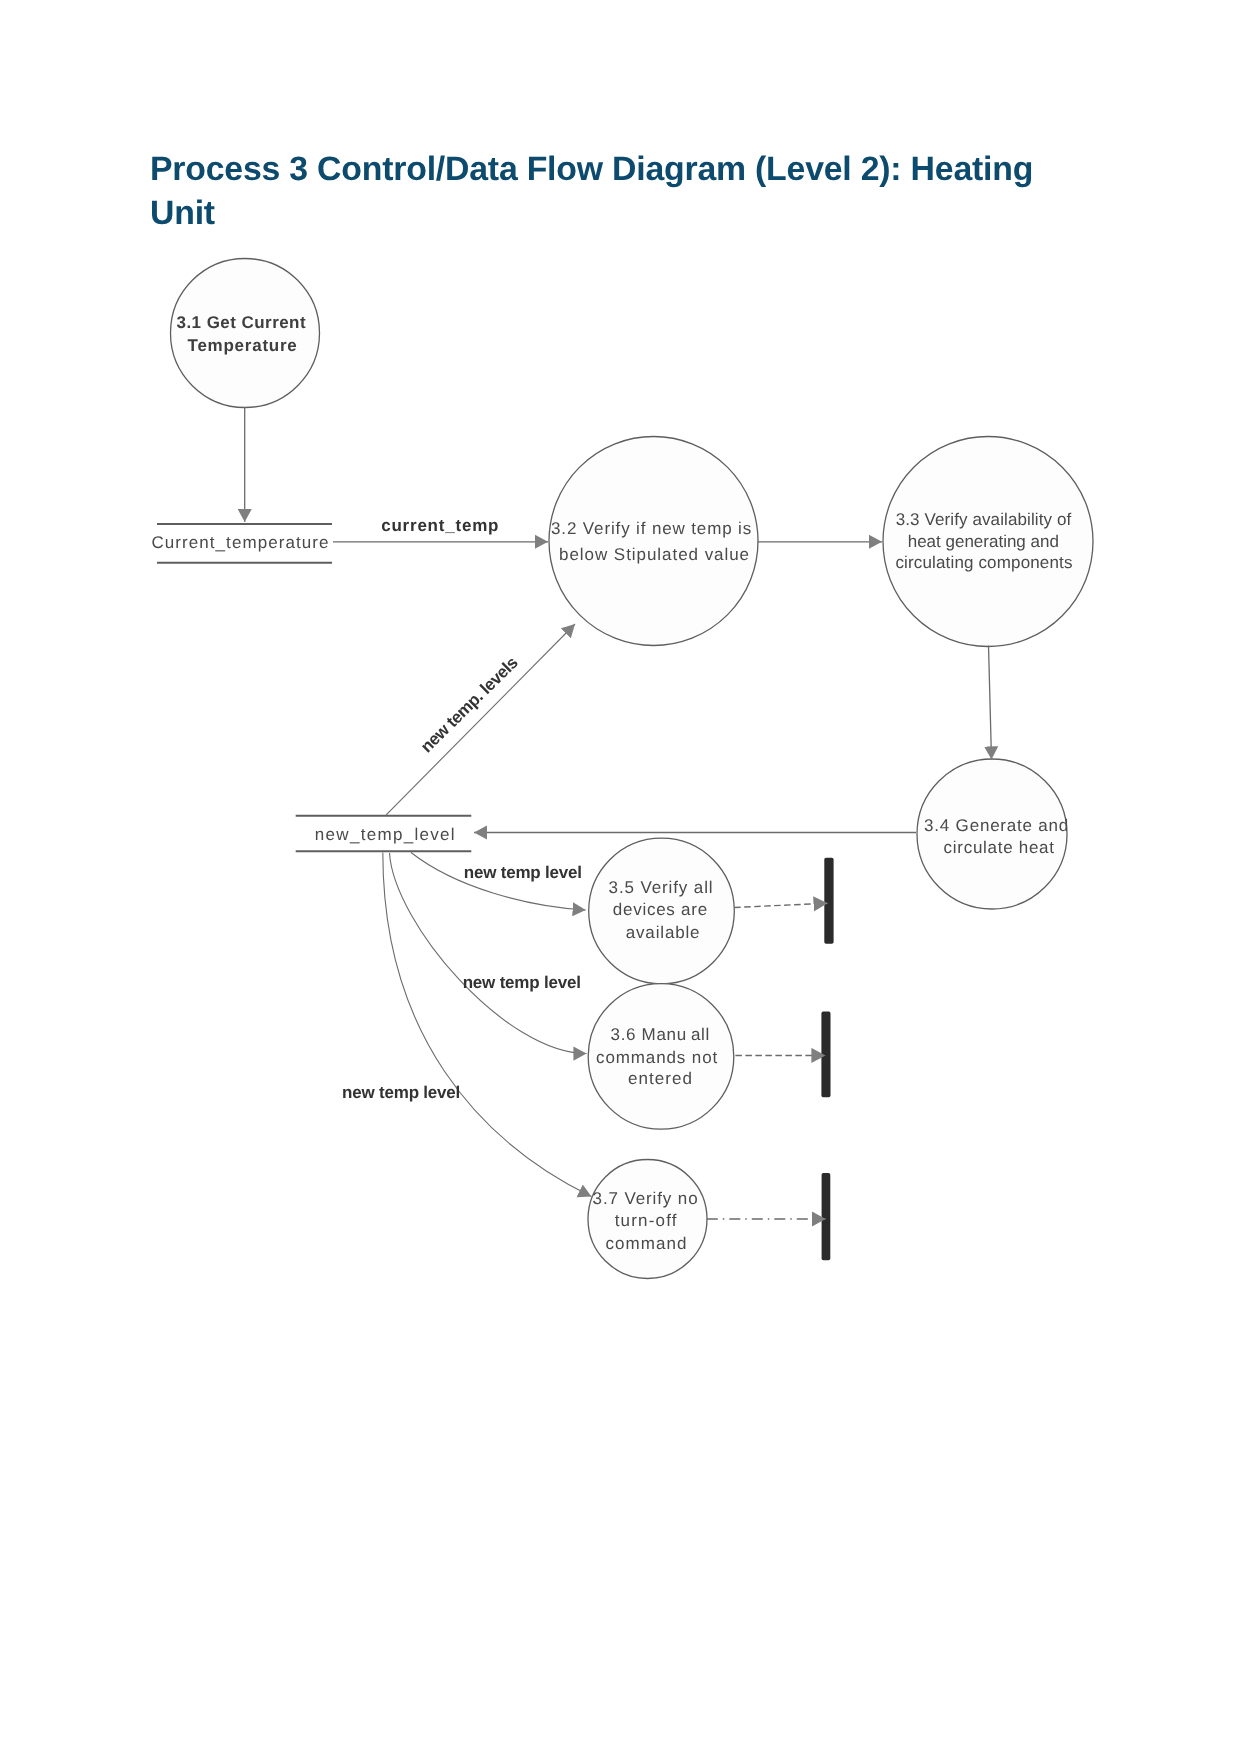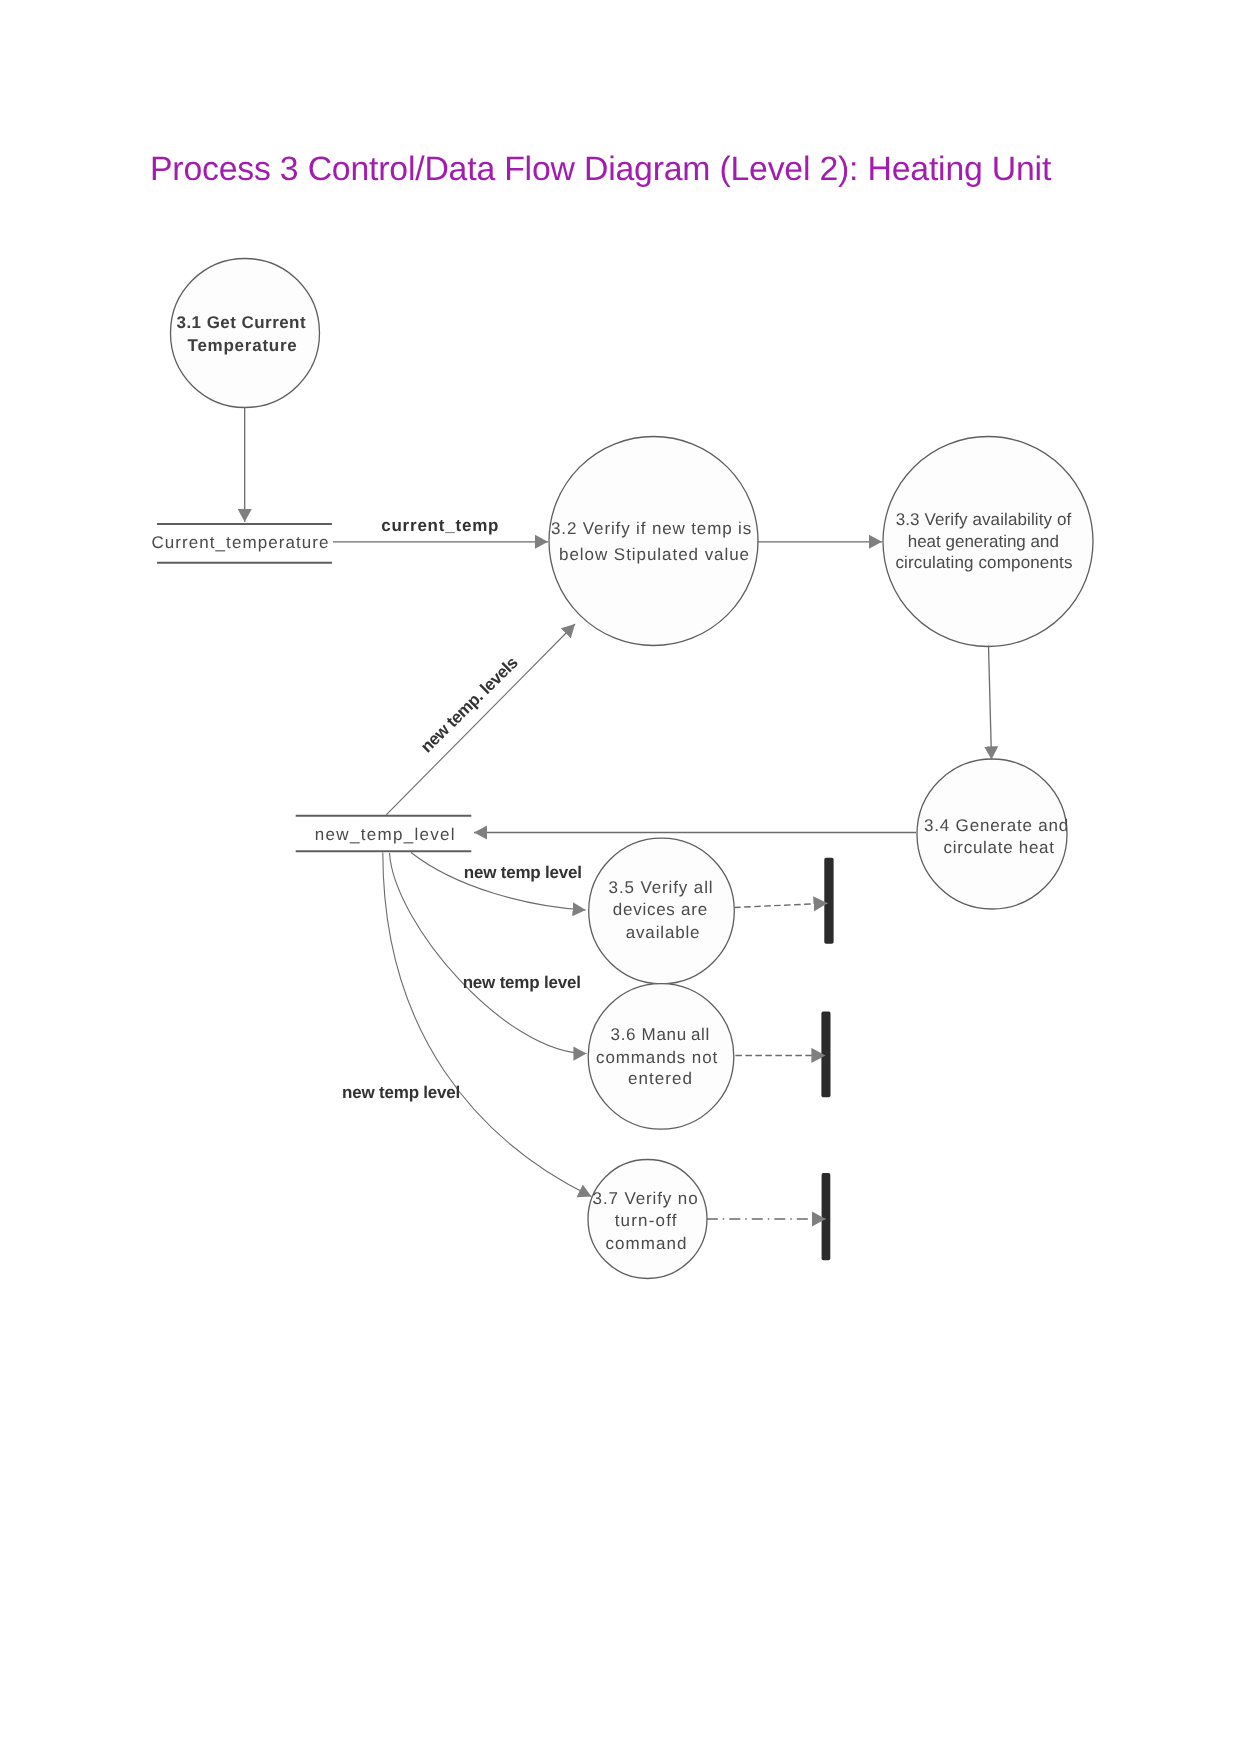--- a/index.html
+++ b/index.html
@@ -1,21 +1,21 @@
 <!DOCTYPE html>
 <html><head>
 <meta charset="utf-8">
 <title>Process 3 Control/Data Flow Diagram (Level 2): Heating Unit</title>
 <style>
   html,body{margin:0;padding:0;background:#ffffff;}
   *{-webkit-font-smoothing:antialiased;text-rendering:geometricPrecision;}
   .page{will-change:transform;}
   body{width:1241px;height:1754px;overflow:hidden;font-family:"Liberation Sans",sans-serif;}
   .page{position:relative;width:1241px;height:1754px;background:#fff;}
-  .doc-title{position:absolute;left:150px;top:148px;width:920px;font-size:33.8px;font-weight:normal;line-height:43.5px;color:#a21caf;letter-spacing:-0.2px;}
+  .doc-title{position:absolute;left:150px;top:148px;width:920px;font-size:33.8px;font-weight:bold;line-height:43.5px;color:#0c4a6e;letter-spacing:-0.2px;}
   svg.diagram{position:absolute;left:0;top:0;width:1241px;height:1754px;}
   .nodetext{font-family:"Liberation Sans",sans-serif;font-size:17px;fill:#4a4a4a;}
   .nodetext-b{font-family:"Liberation Sans",sans-serif;font-size:17px;font-weight:bold;fill:#3f3f3f;}
   .storetext{font-family:"Liberation Sans",sans-serif;font-size:17px;fill:#4a4a4a;}
   .flowlabel{font-family:"Liberation Sans",sans-serif;font-size:17px;font-weight:bold;fill:#333333;}
 </style>
 </head>
 <body>
 
 <div class="page">

